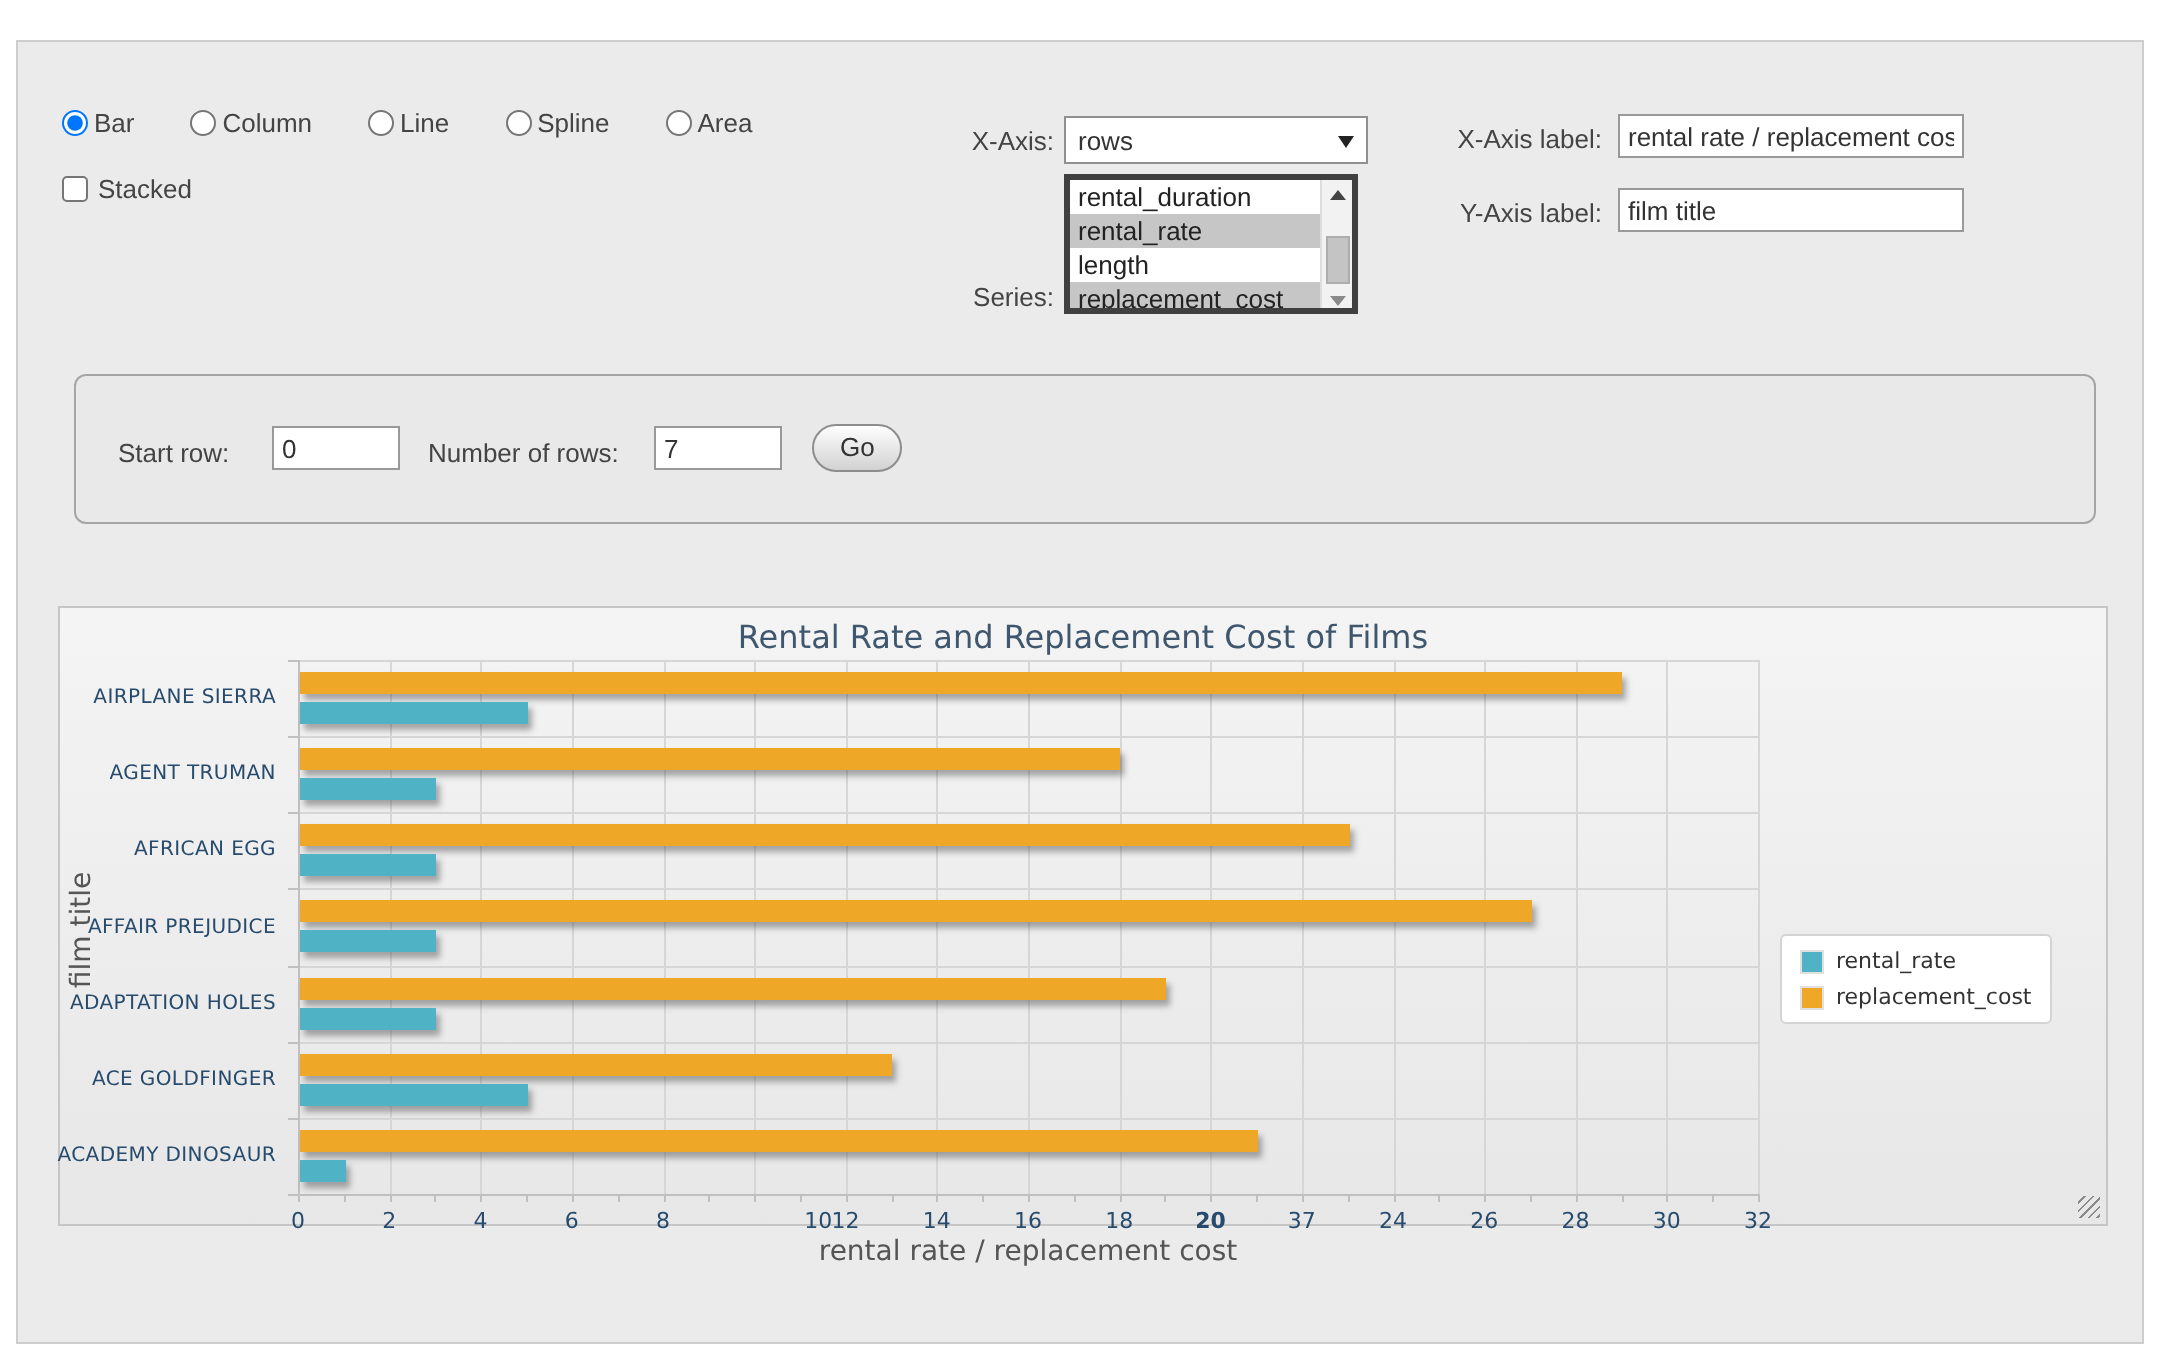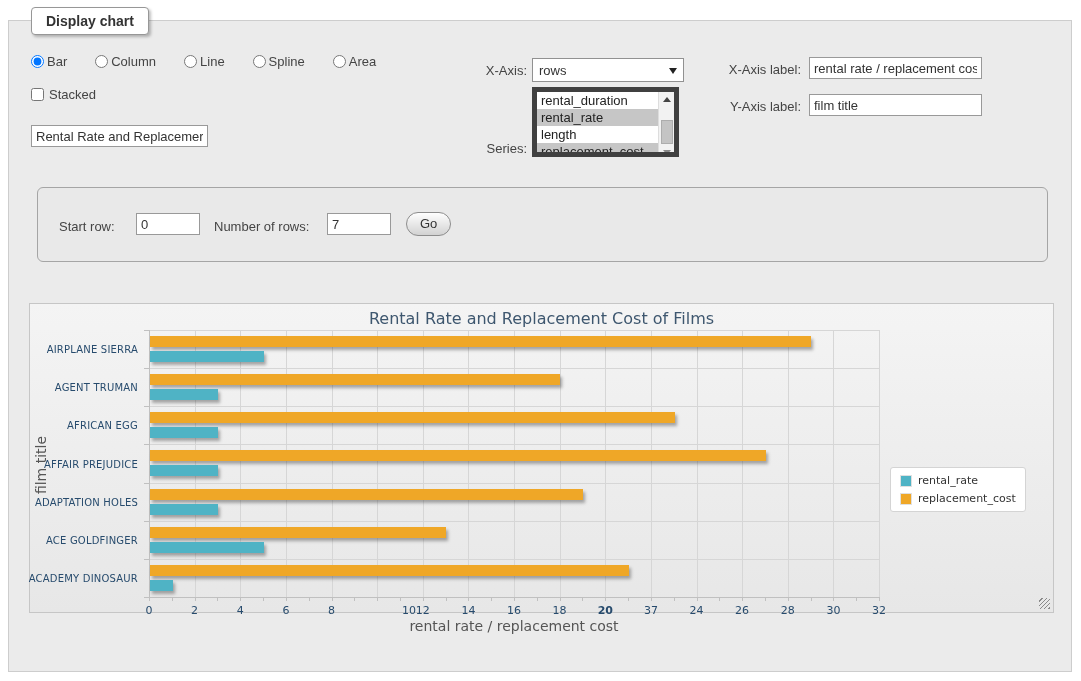--- a/index.html
+++ b/index.html
@@ -25,21 +25,21 @@
   input[type=text] { position:absolute; border:1px solid #999; background:#fff;
                      font-family:"Liberation Sans", sans-serif; font-size:13px; color:#333;
                      padding:1px 4px; height:22px; }
   .combo { position:absolute; left:523px; top:37px; width:152px; height:24px;
            background:#fff; border:1px solid #919191; font-size:13px; color:#333; }
   .combo .val { position:absolute; left:6px; top:4px; }
   .combo .arrow { position:absolute; right:6px; top:9px; width:0; height:0;
                   border-left:4px solid transparent; border-right:4px solid transparent;
                   border-top:6px solid #222; }
   .listbox { position:absolute; left:523px; top:66px; width:147px; height:70px;
-             background:#fff; border:5px solid #404040; overflow:hidden; }
+             background:#fff; border:3px solid #404040; overflow:hidden; }
   .listbox .opt { height:17px; line-height:17px; font-size:13px; color:#222;
                   padding-left:4px; white-space:nowrap; }
   .listbox .opt.sel { background:#c6c6c6; }
   .lb-scroll { position:absolute; right:0; top:0; width:16px; height:68px;
                background:#f2f2f2; border-left:1px solid #ddd; }
   .lb-btn { position:absolute; left:0; width:16px; height:15px; background:#f2f2f2;
             display:flex; align-items:center; justify-content:center; }
   .lb-thumb { position:absolute; left:2px; top:28px; width:12px; height:24px;
               background:#c4c4c4; border:1px solid #adadad; }
   .tri-up { width:0; height:0; border-left:4px solid transparent; border-right:4px solid transparent;
@@ -82,21 +82,20 @@
   .legend-swatch { width:12px; height:12px; border:1px solid #e0e0e0; }
   .resize-handle { position:absolute; right:3px; bottom:3px; width:11px; height:11px;
                    background:repeating-linear-gradient(135deg, transparent 0 2px, #8a8a8a 2px 3px);
                    cursor:nwse-resize; }
 </style>
 </head>
 <body>
 
 <div id="app">
   <div class="fieldset">
-    <div class="legendbox">Display chart</div>
 
     <div class="radio-row" id="chartTypeRow">
         <label>
           <input type="radio" name="ctype" checked="" style="">
           <span>Bar</span>
         </label>
         <label>
           <input type="radio" name="ctype" style="">
           <span>Column</span>
         </label>
@@ -112,21 +111,20 @@
           <input type="radio" name="ctype" style="">
           <span>Area</span>
         </label>
       </div>
 
     <div class="chk-row">
       <input type="checkbox" id="stackedChk" style="">
       <span>Stacked</span>
     </div>
 
-    <input type="text" style="left: 22px; top: 104px; width: 177px;" value="Rental Rate and Replacemer">
 
     <span class="ctl-label" style="left:455px; top:42px; width:63px; text-align:right;">X-Axis:</span>
 
     <div class="combo">
       <span class="val">rows</span>
       <span class="arrow"></span>
     </div>
 
     <span class="ctl-label" style="left:450px; top:120px; width:68px; text-align:right;">Series:</span>
 

